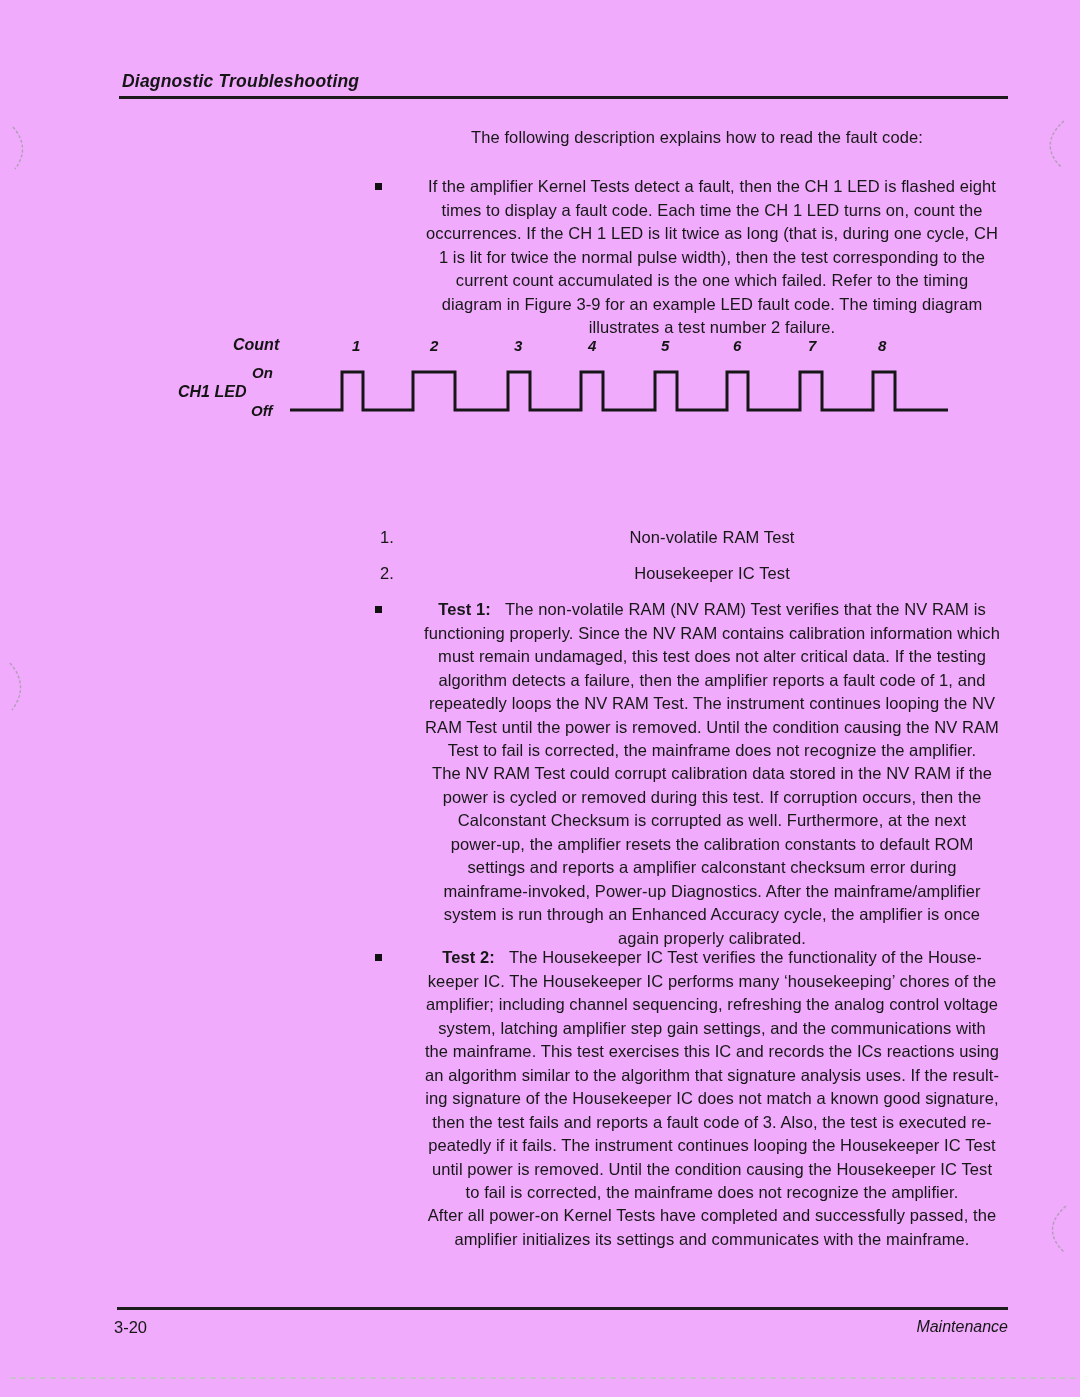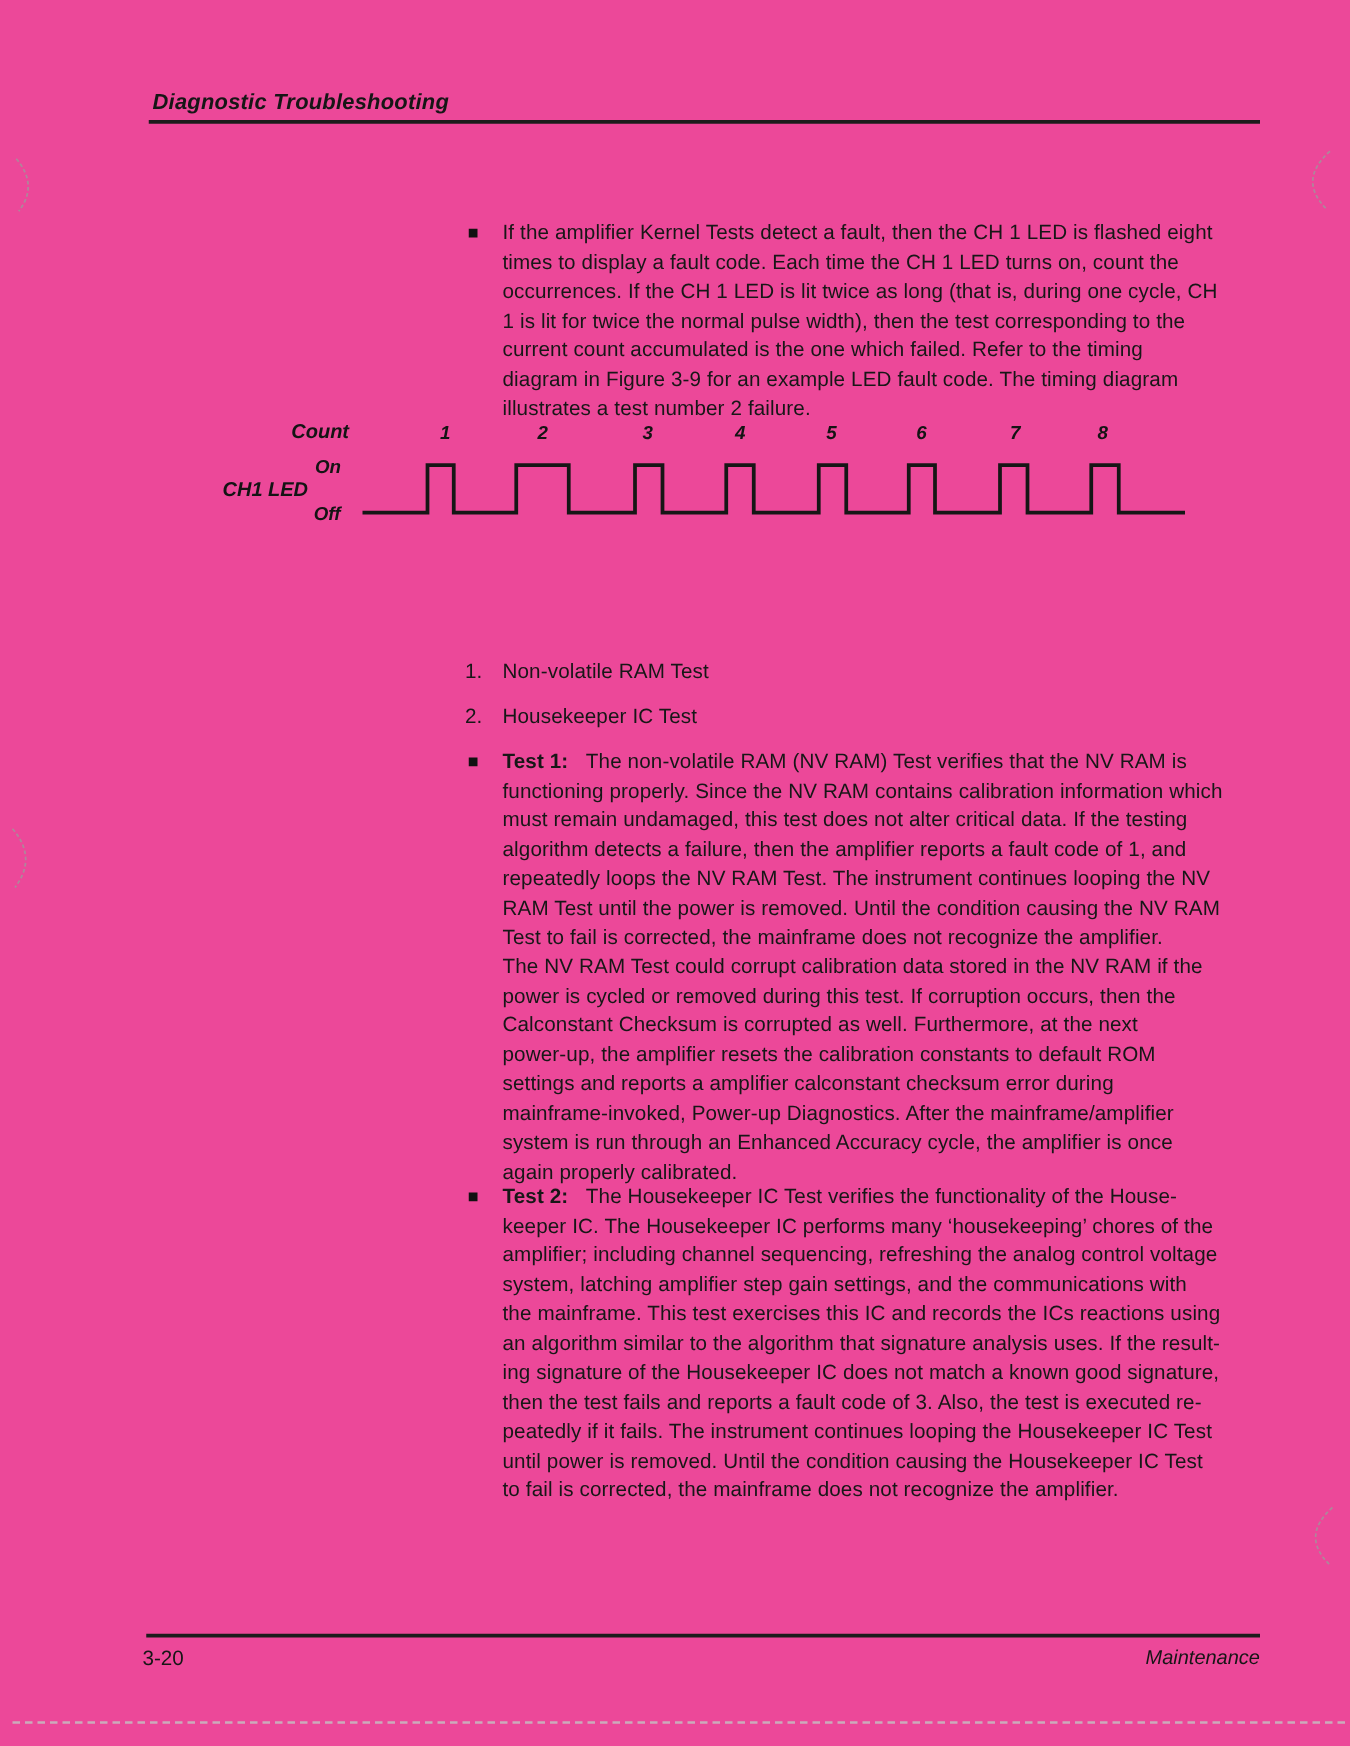--- a/index.html
+++ b/index.html
@@ -1,20 +1,20 @@
 <!DOCTYPE html>
 <html><head>
 <meta charset="utf-8">
 <title>Diagnostic Troubleshooting — 3-20</title>
 <style>
   * { margin:0; padding:0; box-sizing:border-box; }
   body { background:#e8e8e8; font-family:"Liberation Sans", sans-serif; }
   .page {
-    position:relative; width:1080px; height:1397px; background:#ec4899;
-    color:#161616; overflow:hidden; margin:0 auto;
+    position:relative; width:1080px; height:1397px; background:#f0abfc;
+    color:#161616; overflow:hidden; margin:0 auto;text-align:center;
   }
   .abs { position:absolute; }
   .hdr-title { left:122px; top:71px; font-size:17.5px; font-weight:bold; font-style:italic; letter-spacing:.2px; }
   .hdr-rule  { left:119px; top:96px; width:889px; height:3px; background:#1c1c1c; }
   .ftr-rule  { left:117px; top:1307px; width:891px; height:3px; background:#1c1c1c; }
   .ftr-page  { left:114px; top:1318px; font-size:16.5px; }
   .ftr-sect  { right:72px; top:1318px; font-size:16px; font-style:italic;margin-left:20px; }
 
   .body-text { font-size:16.5px; line-height:23.5px; letter-spacing:.1px; color:#171717; }
   .lines { white-space:pre-line; }
@@ -38,20 +38,21 @@
   .bottom-noise { left:10px; top:1377px; width:1066px; height:0; border-top:2px dashed #c4c4c4; opacity:.8; }
 </style>
 </head>
 <body>
 
 <div class="page">
 
   <div class="abs hdr-title">Diagnostic Troubleshooting</div>
   <div class="abs hdr-rule"></div>
 
+  <div class="abs col body-text" style="top:126px;">The following description explains how to read the fault code:</div>
 
   <div class="abs col body-text hang" style="top:163px;margin-top:12px;">
     <span class="gutter">
         <span class="sq"></span>
       </span>
     <span class="txt lines">If the amplifier Kernel Tests detect a fault, then the CH 1 LED is flashed eight
 times to display a fault code. Each time the CH 1 LED turns on, count the
 occurrences. If the CH 1 LED is lit twice as long (that is, during one cycle, CH
 1 is lit for twice the normal pulse width), then the test corresponding to the
 current count accumulated is the one which failed. Refer to the timing
@@ -120,20 +121,22 @@
 system, latching amplifier step gain settings, and the communications with
 the mainframe. This test exercises this IC and records the ICs reactions using
 an algorithm similar to the algorithm that signature analysis uses. If the result-
 ing signature of the Housekeeper IC does not match a known good signature,
 then the test fails and reports a fault code of 3. Also, the test is executed re-
 peatedly if it fails. The instrument continues looping the Housekeeper IC Test
 until power is removed. Until the condition causing the Housekeeper IC Test
 to fail is corrected, the mainframe does not recognize the amplifier.</span></span>
   </div>
 
+  <div class="abs body-text lines" style="left:402px; width:620px; top:1204px;">After all power-on Kernel Tests have completed and successfully passed, the
+amplifier initializes its settings and communicates with the mainframe.</div>
 
   <div class="abs ftr-rule"></div>
   <div class="abs ftr-page">3-20</div>
   <div class="abs ftr-sect">Maintenance</div>
 
   <svg class="abs" style="left:0; top:0;" width="1080" height="1397" viewBox="0 0 1080 1397" pointer-events="none">
     <path d="M 13 127 Q 31 148 15 169" fill="none" stroke="#9b9b9b" stroke-width="1.4" stroke-dasharray="3 2" opacity="0.75"></path>
     <path d="M 10 663 Q 30 686 12 710" fill="none" stroke="#9b9b9b" stroke-width="1.4" stroke-dasharray="3 2" opacity="0.75"></path>
     <path d="M 1064 121 Q 1038 144 1061 167" fill="none" stroke="#9b9b9b" stroke-width="1.4" stroke-dasharray="3 2" opacity="0.75"></path>
     <path d="M 1066 1206 Q 1040 1229 1064 1252" fill="none" stroke="#9b9b9b" stroke-width="1.4" stroke-dasharray="3 2" opacity="0.75"></path>

